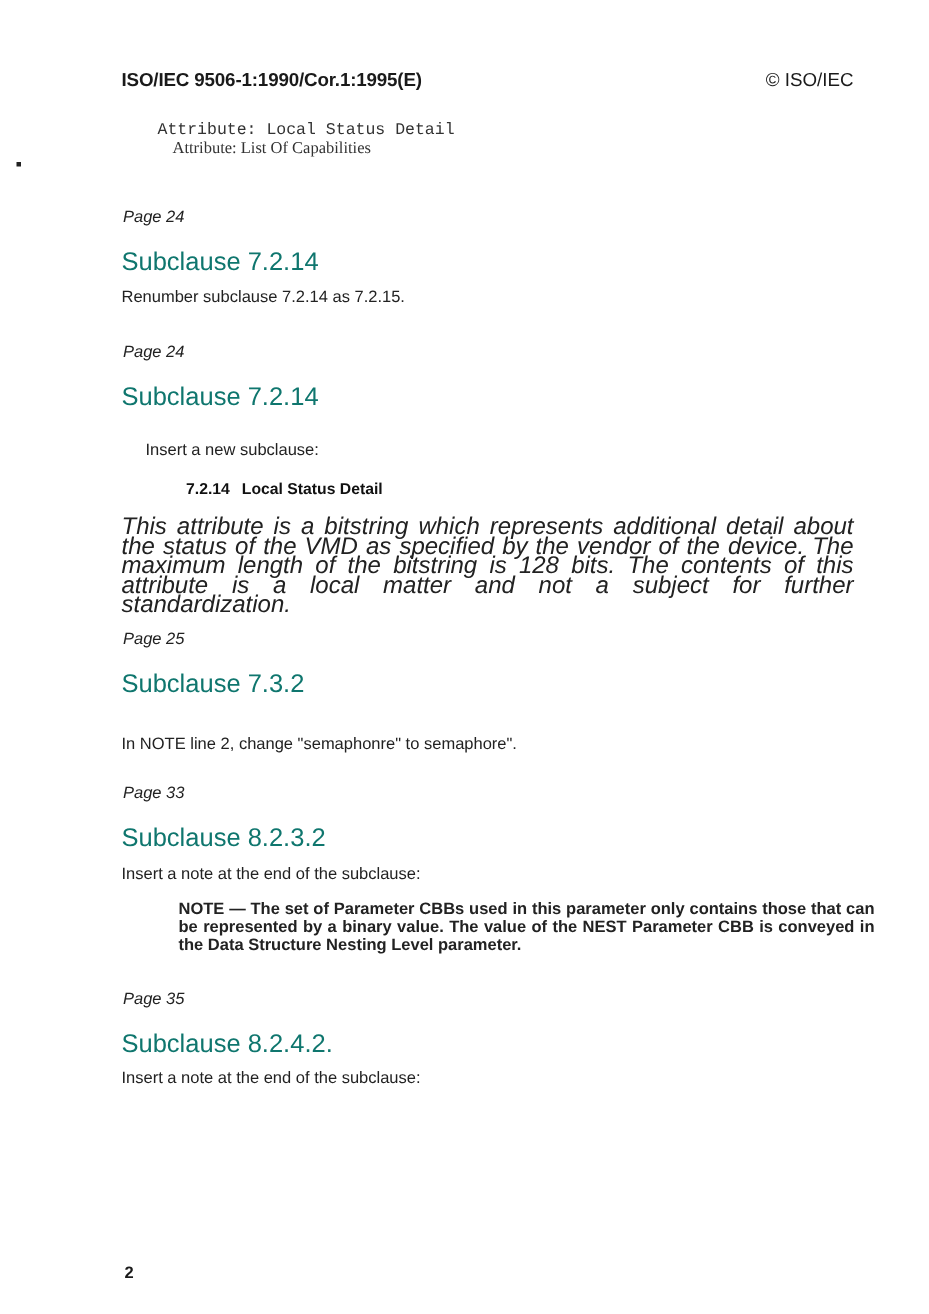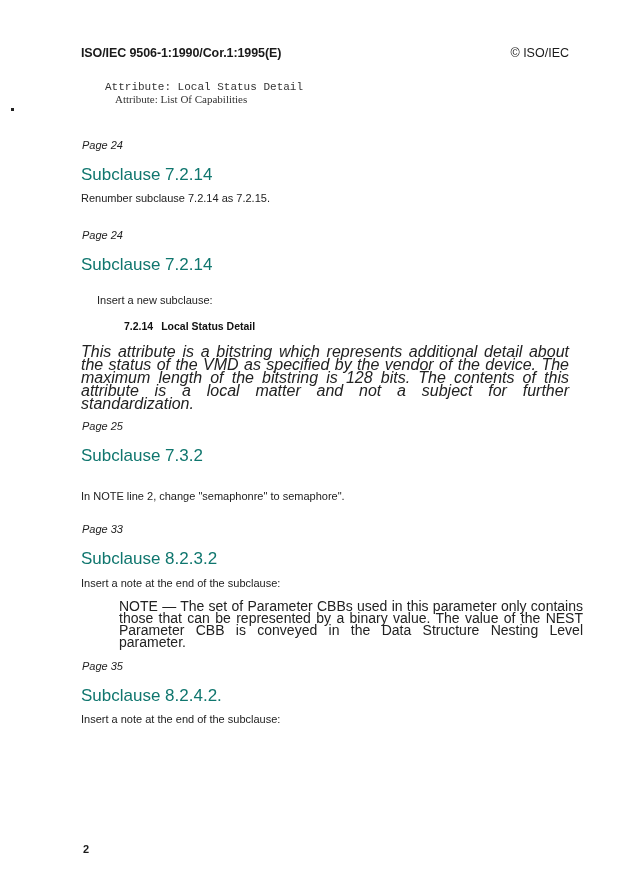--- a/index.html
+++ b/index.html
@@ -8,21 +8,21 @@
     font-family: "Liberation Sans", sans-serif; color: #1a1a1a;
   }
   .abs { position: absolute; }
   .header-left { left: 81px; top: 46px; font-size: 12.5px; font-weight: bold; letter-spacing: -0.1px; }
   .header-right { right: 50px; top: 46px; font-size: 12.5px; text-align: right; }
   .mono { font-family: "Liberation Mono", monospace; font-size: 11px; line-height: 12px; color: #333; }
   .page-ref { font-style: italic; font-size: 11px; color: #222; }
   .subclause { font-weight: normal; font-size: 17px; color: #0f766e; }
   .body-text { font-size: 11px; color: #222; }
   .para { font-size: 16px; line-height: 13px; text-align: justify; color: #222; width: 488px; font-style: italic; }
-  .note { font-size: 14px; line-height: 12px; text-align: justify; color: #222; width: 464px; }
+  .note { font-size: 11px; line-height: 12px; text-align: justify; color: #222; width: 464px; font-weight: bold; }
   .subheading { font-weight: bold; font-size: 10.5px; color: #111; }
   .subheading .num { margin-right: 8px; margin-left: 43px; }
   .page-num { left: 83px; top: 843px; font-weight: bold; font-size: 11px; }
   .speck { left: 11px; top: 108px; width: 3px; height: 3px; background: #222; }
 </style>
 </head>
 <body>
 
 <div>
 

